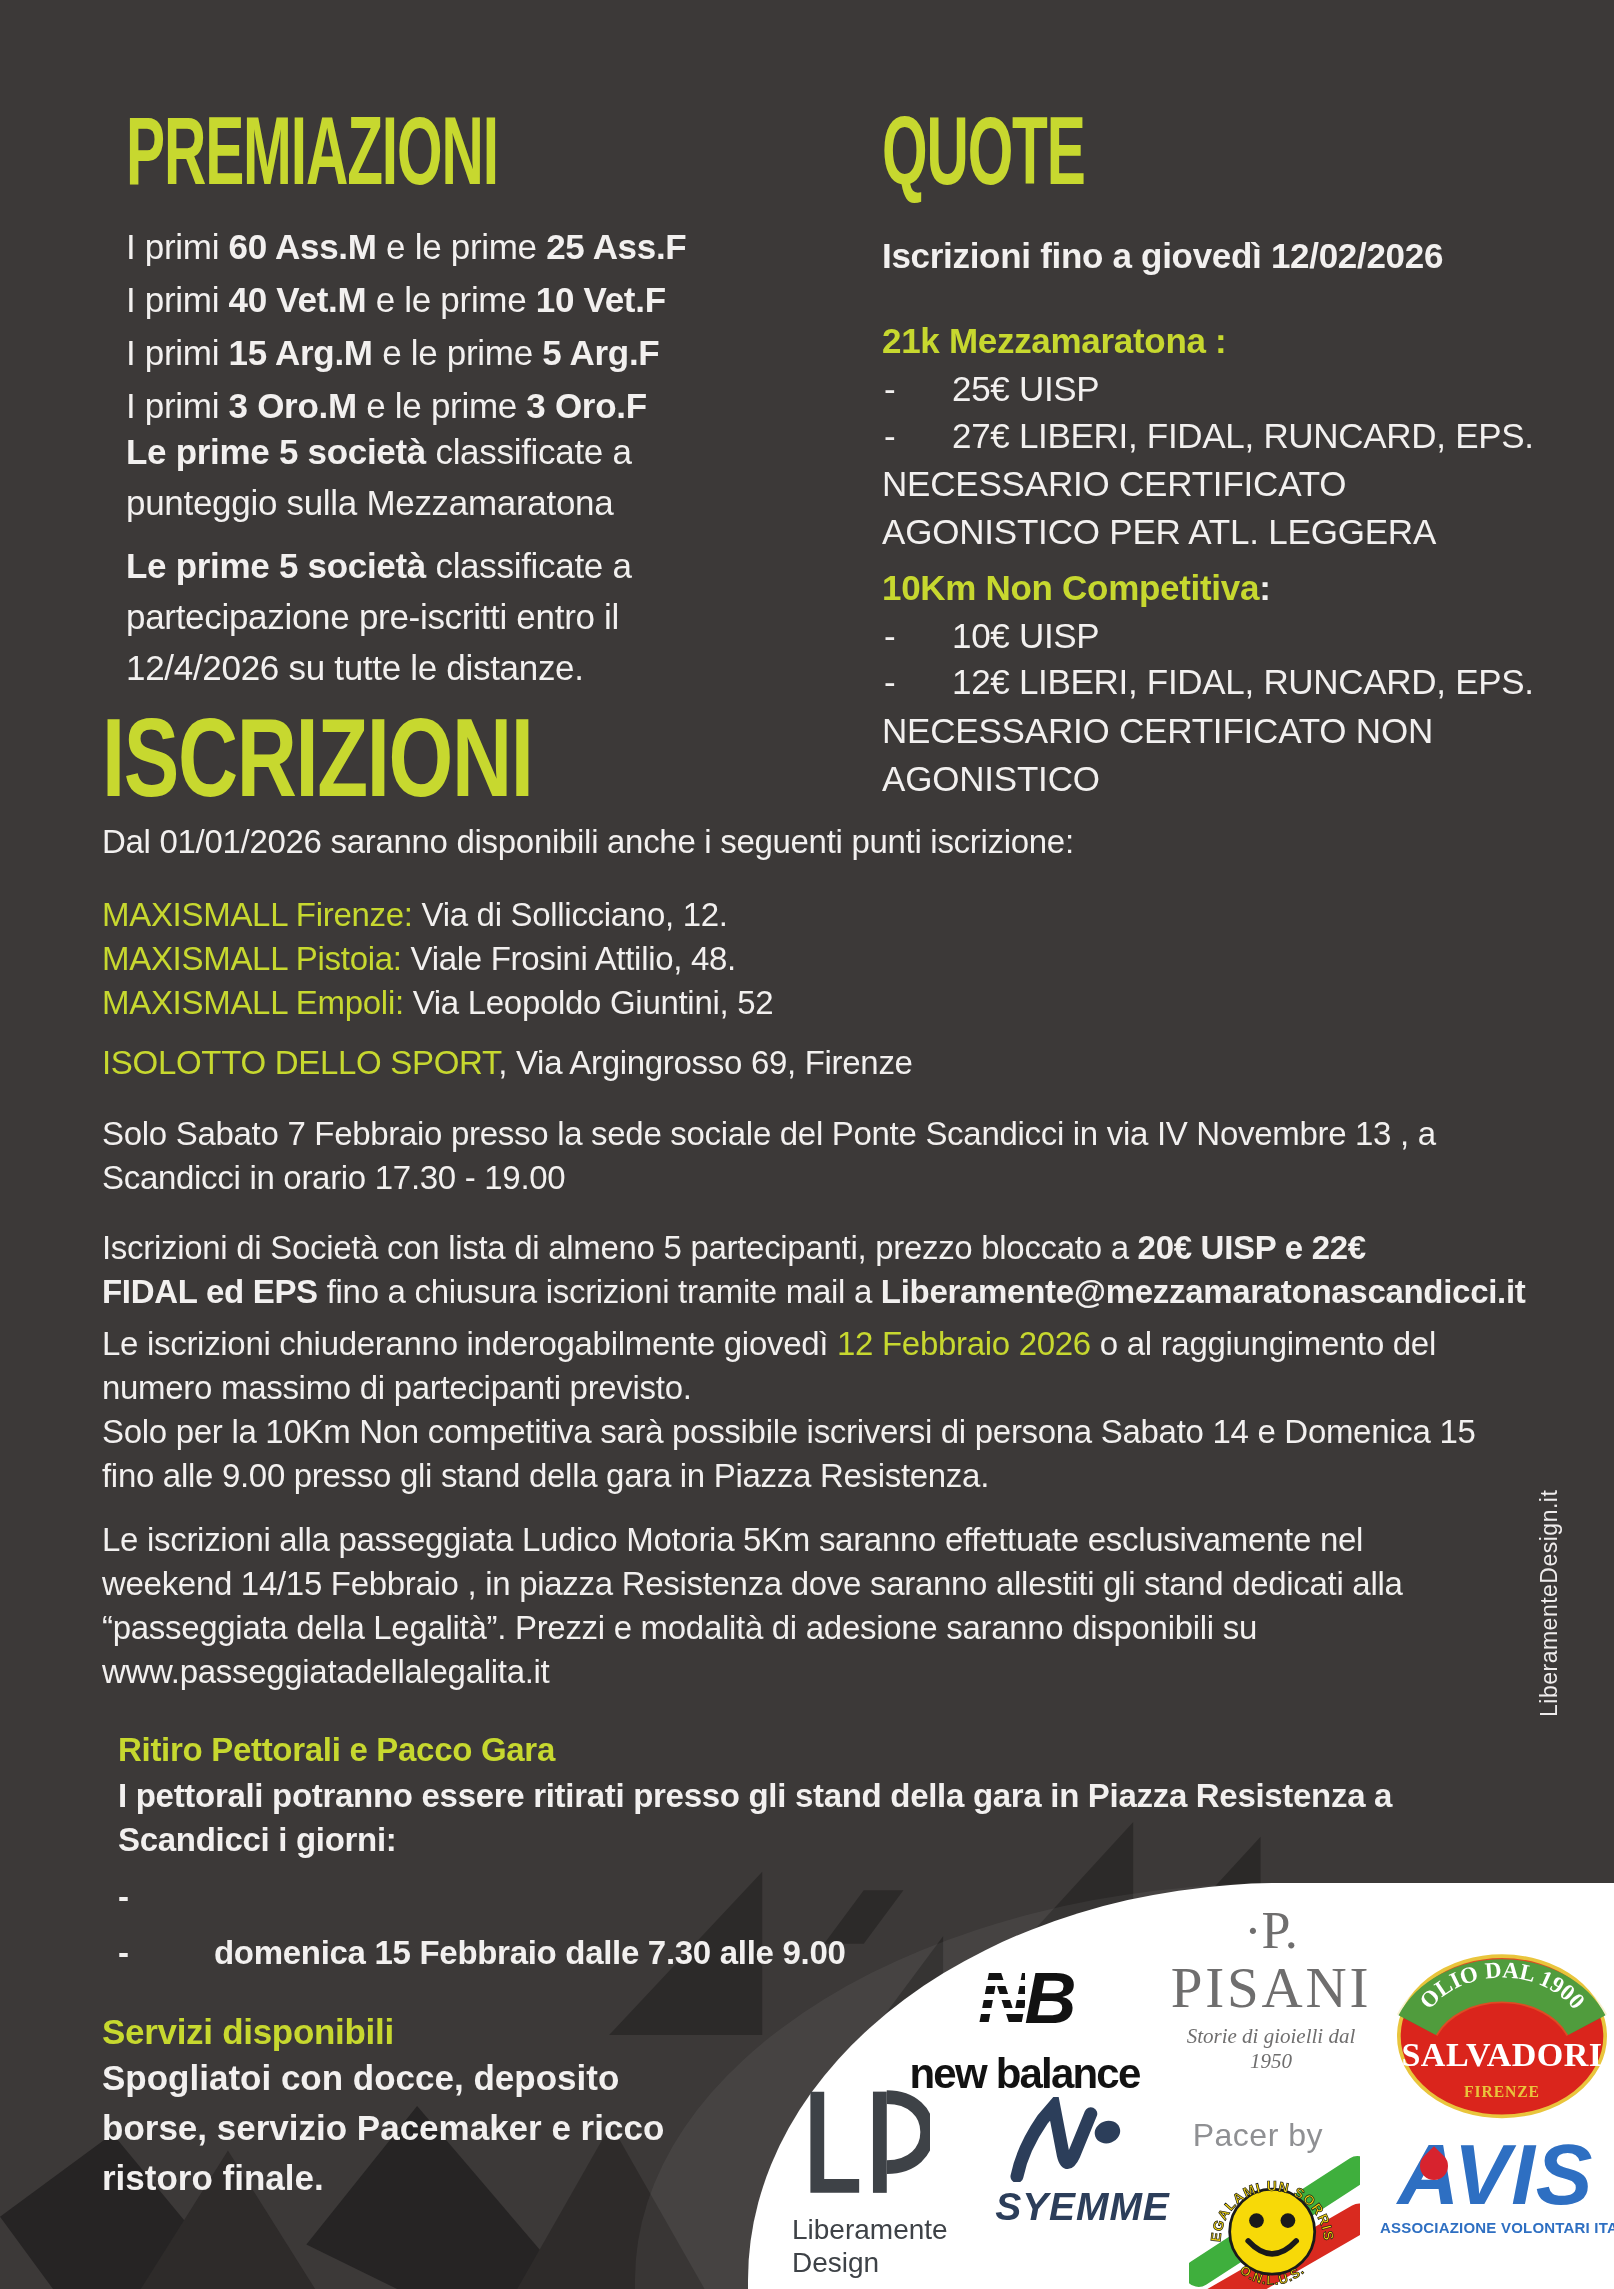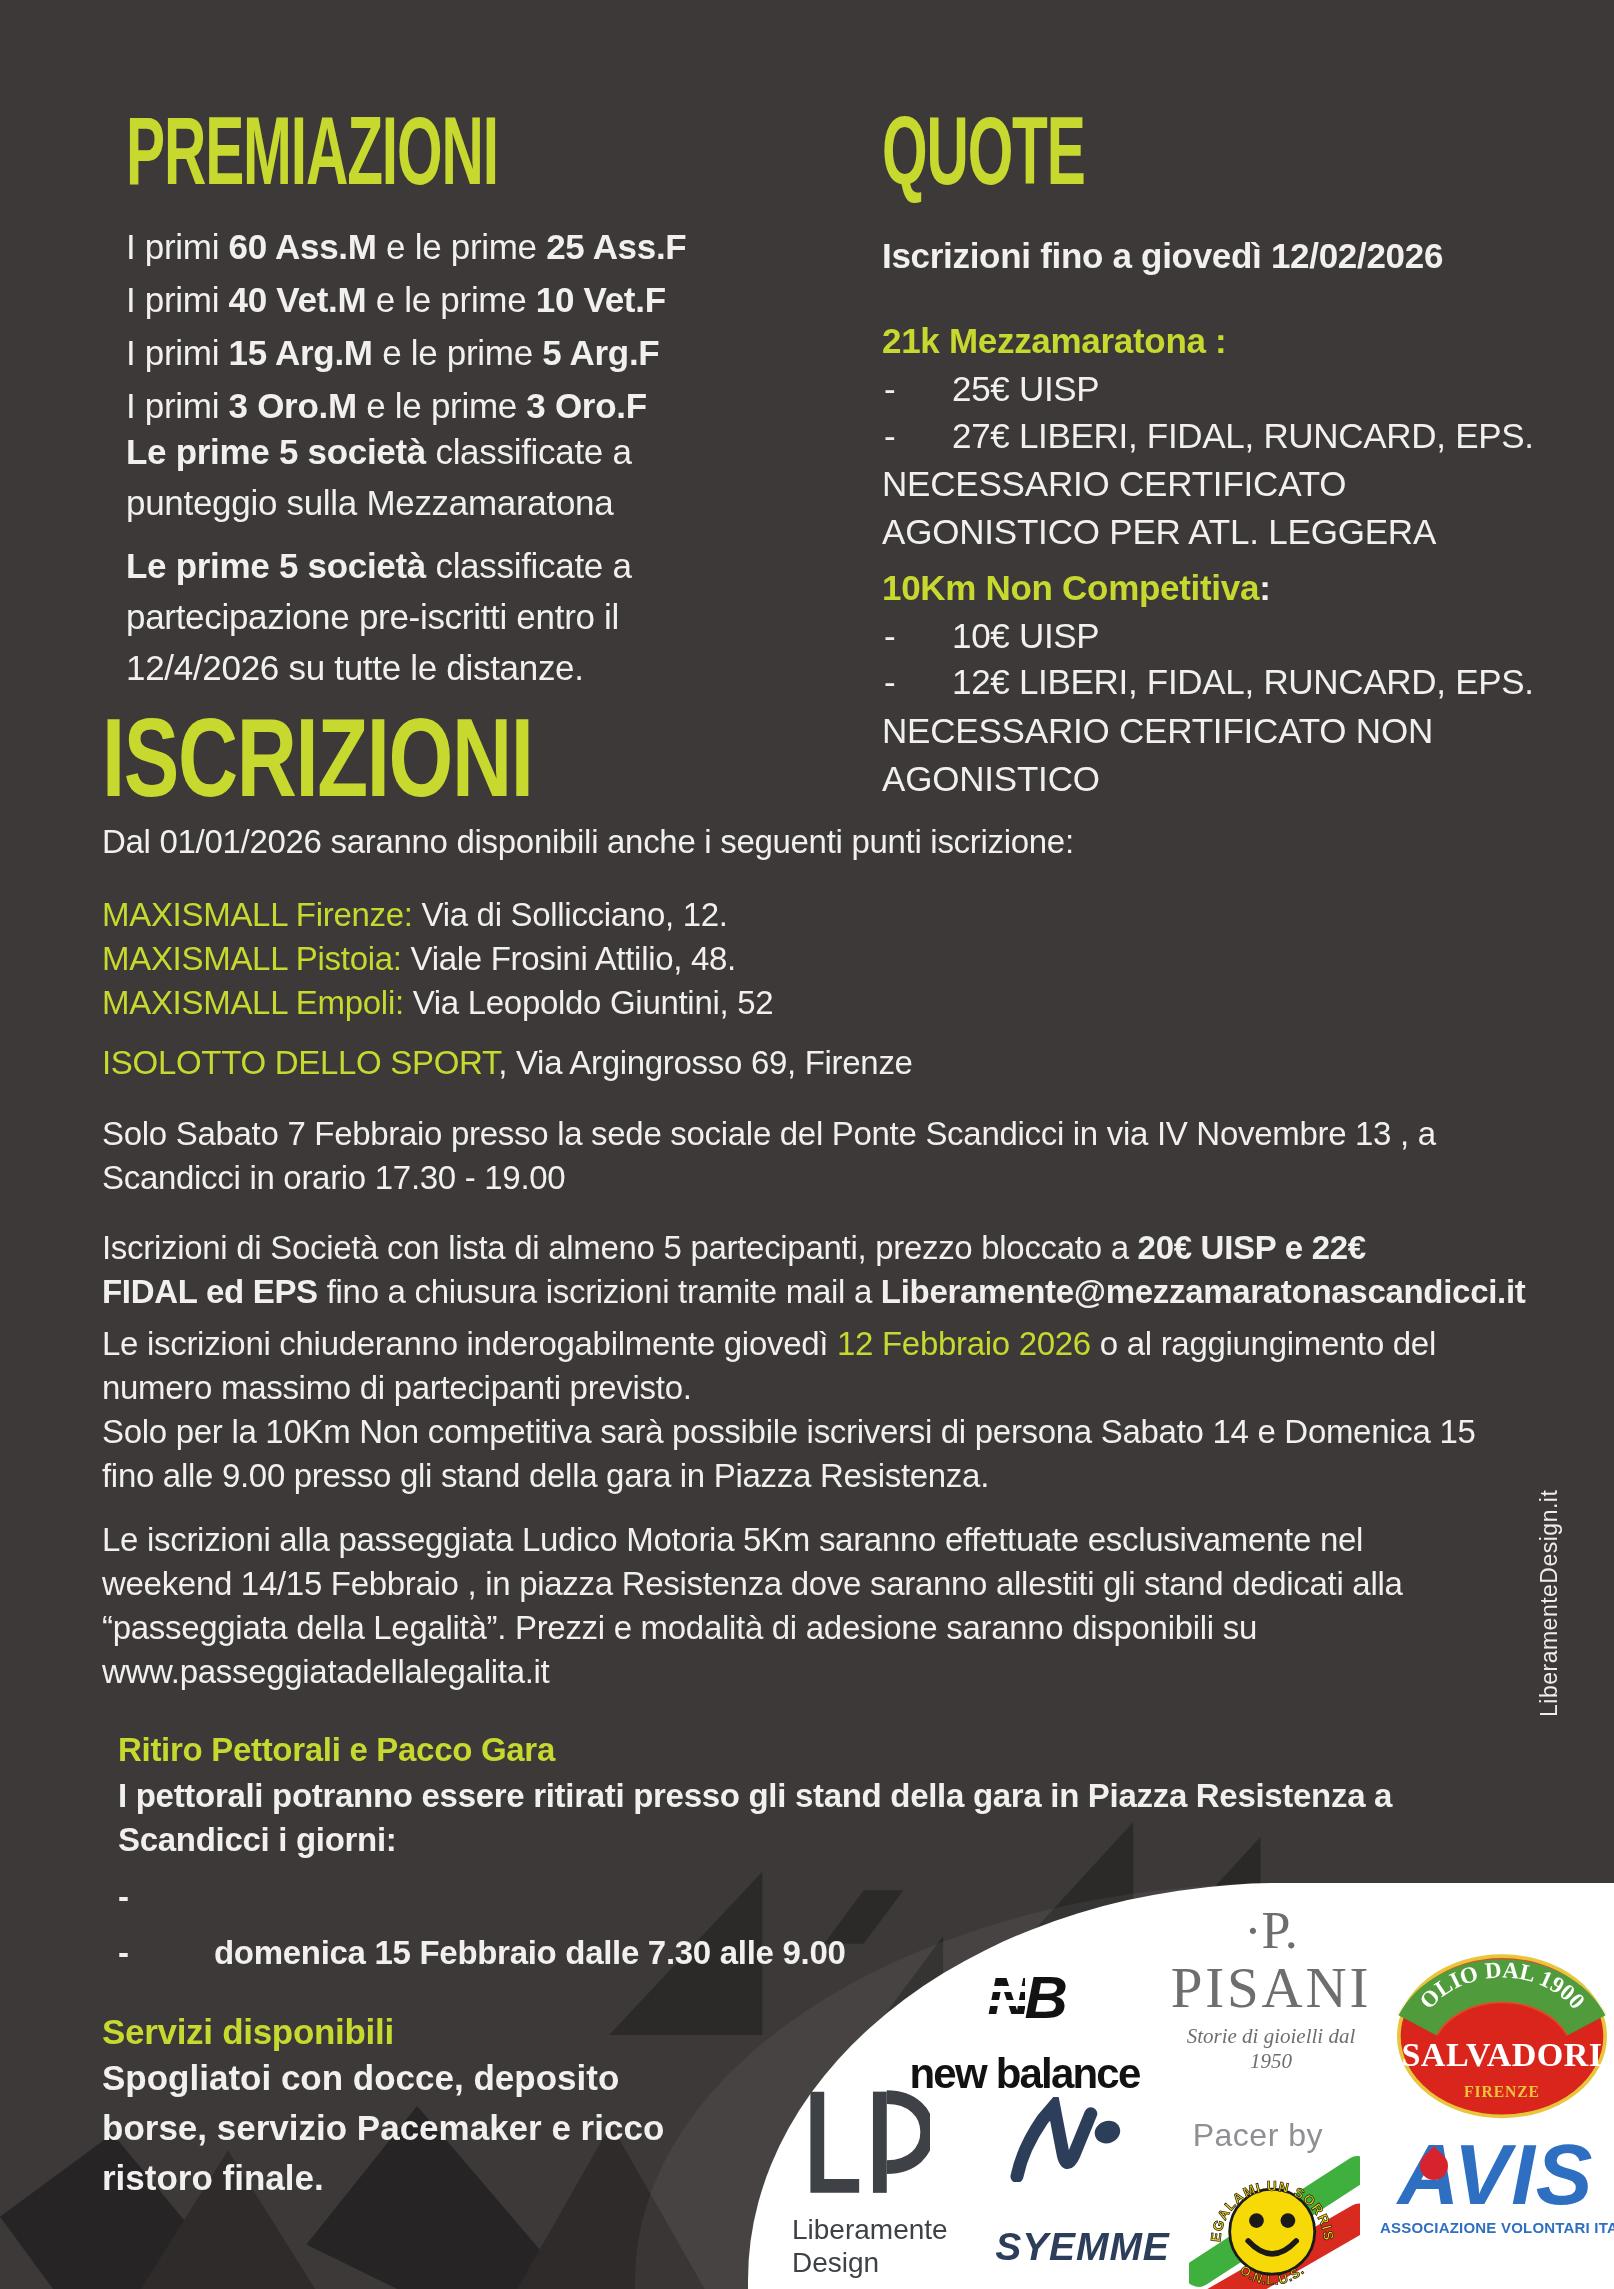--- a/index.html
+++ b/index.html
@@ -39,35 +39,35 @@
   .blob{left:748px;top:1883px;width:1015px;height:554px;background:#ffffff;border-top-left-radius:535px 397px;}
   
   .vcredit{
     left:1536px;top:1449px;height:268px;
     writing-mode:vertical-rl;transform:rotate(180deg);
     font-size:23px;color:#efecec;letter-spacing:0.5px;
   }
   
   .logo{z-index:6;}
   .nb{left:900px;top:1952px;width:249px;text-align:center;color:#121212;}
-  .nb .mark{font-style:italic;font-weight:bold;font-size:60px;line-height:92px;letter-spacing:-5.5px;}
+  .nb .mark{font-style:italic;font-weight:bold;font-size:72px;line-height:92px;letter-spacing:-5.5px;}
   .nb .mark .n{
     background:repeating-linear-gradient(180deg,#121212 0 8.3px,#ffffff 8.3px 14px);
     -webkit-background-clip:text;background-clip:text;color:transparent;
   }
   .nb .word{font-weight:bold;font-size:42px;letter-spacing:-1.8px;margin-top:5.5px;}
   .pisani{left:1165px;top:1903px;width:212px;text-align:center;color:#6f6e6e;font-family:"Liberation Serif",serif;}
   .pisani .mono{font-size:52px;line-height:55px;}
   .pisani .word{font-size:57px;line-height:59px;letter-spacing:2.8px;}
   .pisani .tag{font-style:italic;font-size:21px;margin-top:7.4px;}
   .salvadori{left:1395px;top:1922px;}
   .ld{left:792px;top:2084px;width:194px;color:#3e4247;}
   .ld .word{font-size:28px;line-height:33px;font-weight:normal;margin-top:3.7px;}
   .syemme{left:995px;top:2097px;width:175px;text-align:center;color:#2c3e5a;}
-  .syemme .word{font-style:italic;font-weight:bold;font-size:39px;letter-spacing:0.9px;margin-top:40px;}
+  .syemme .word{font-style:italic;font-weight:bold;font-size:39px;letter-spacing:0.9px;}
   .pacer{left:1189px;top:2117px;width:175px;}
   .pacer .label{color:#8f9093;font-size:32px;letter-spacing:0.5px;margin-left:3.7px;}
   .avis{left:1380px;top:2132px;width:231px;text-align:center;color:#2e6fc2;}
   .avis .word{font-style:italic;font-weight:bold;font-size:85px;line-height:85px;letter-spacing:0.9px;position:relative;display:inline-block;}
   .avis .drop{
     position:absolute;left:22px;top:20px;width:28px;height:28px;background:#d7232e;
     border-radius:0 50% 50% 50%;transform:rotate(45deg);
   }
   .avis .tag{font-size:15px;font-weight:bold;letter-spacing:0.2px;margin-top:1.8px;white-space:nowrap;}
 </style>

